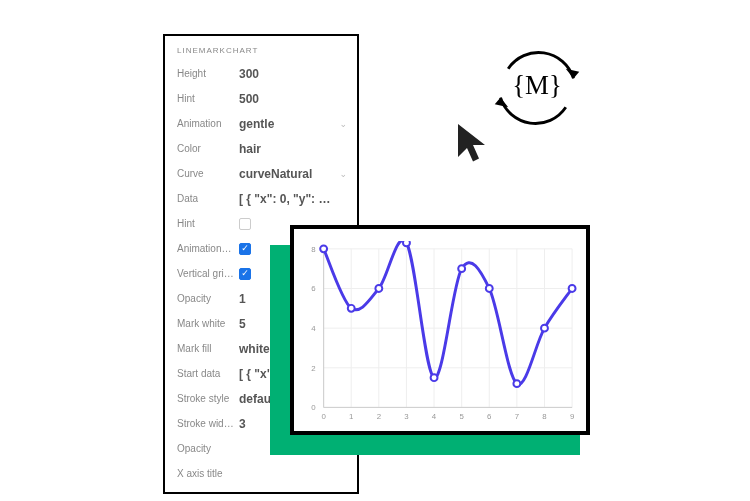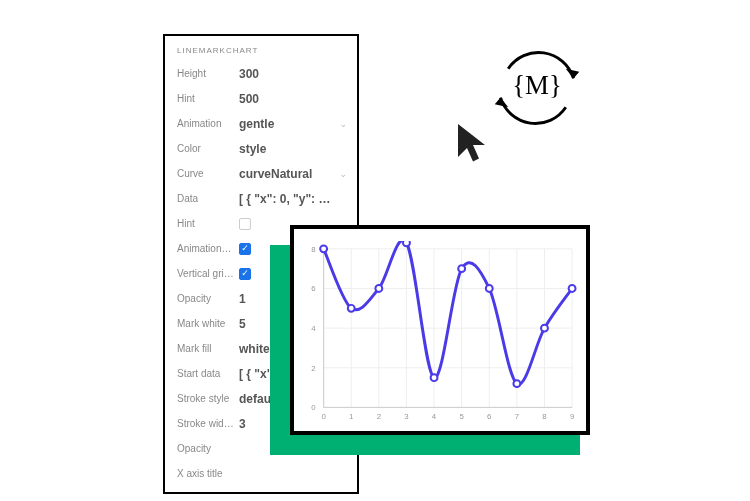--- a/index.html
+++ b/index.html
@@ -133,21 +133,21 @@
         <span class="label">Hint</span>
         <span class="val">500</span>
       </div>
       <div class="row">
         <span class="label">Animation</span>
         <span class="val">gentle</span>
         <span class="chev">⌄</span>
       </div>
       <div class="row">
         <span class="label">Color</span>
-        <span class="val">style</span>
+        <span class="val">hair</span>
       </div>
       <div class="row">
         <span class="label">Curve</span>
         <span class="val">curveNatural</span>
         <span class="chev">⌄</span>
       </div>
       <div class="row">
         <span class="label">Data</span>
         <span class="val">[ { "x": 0, "y": …</span>
       </div>

